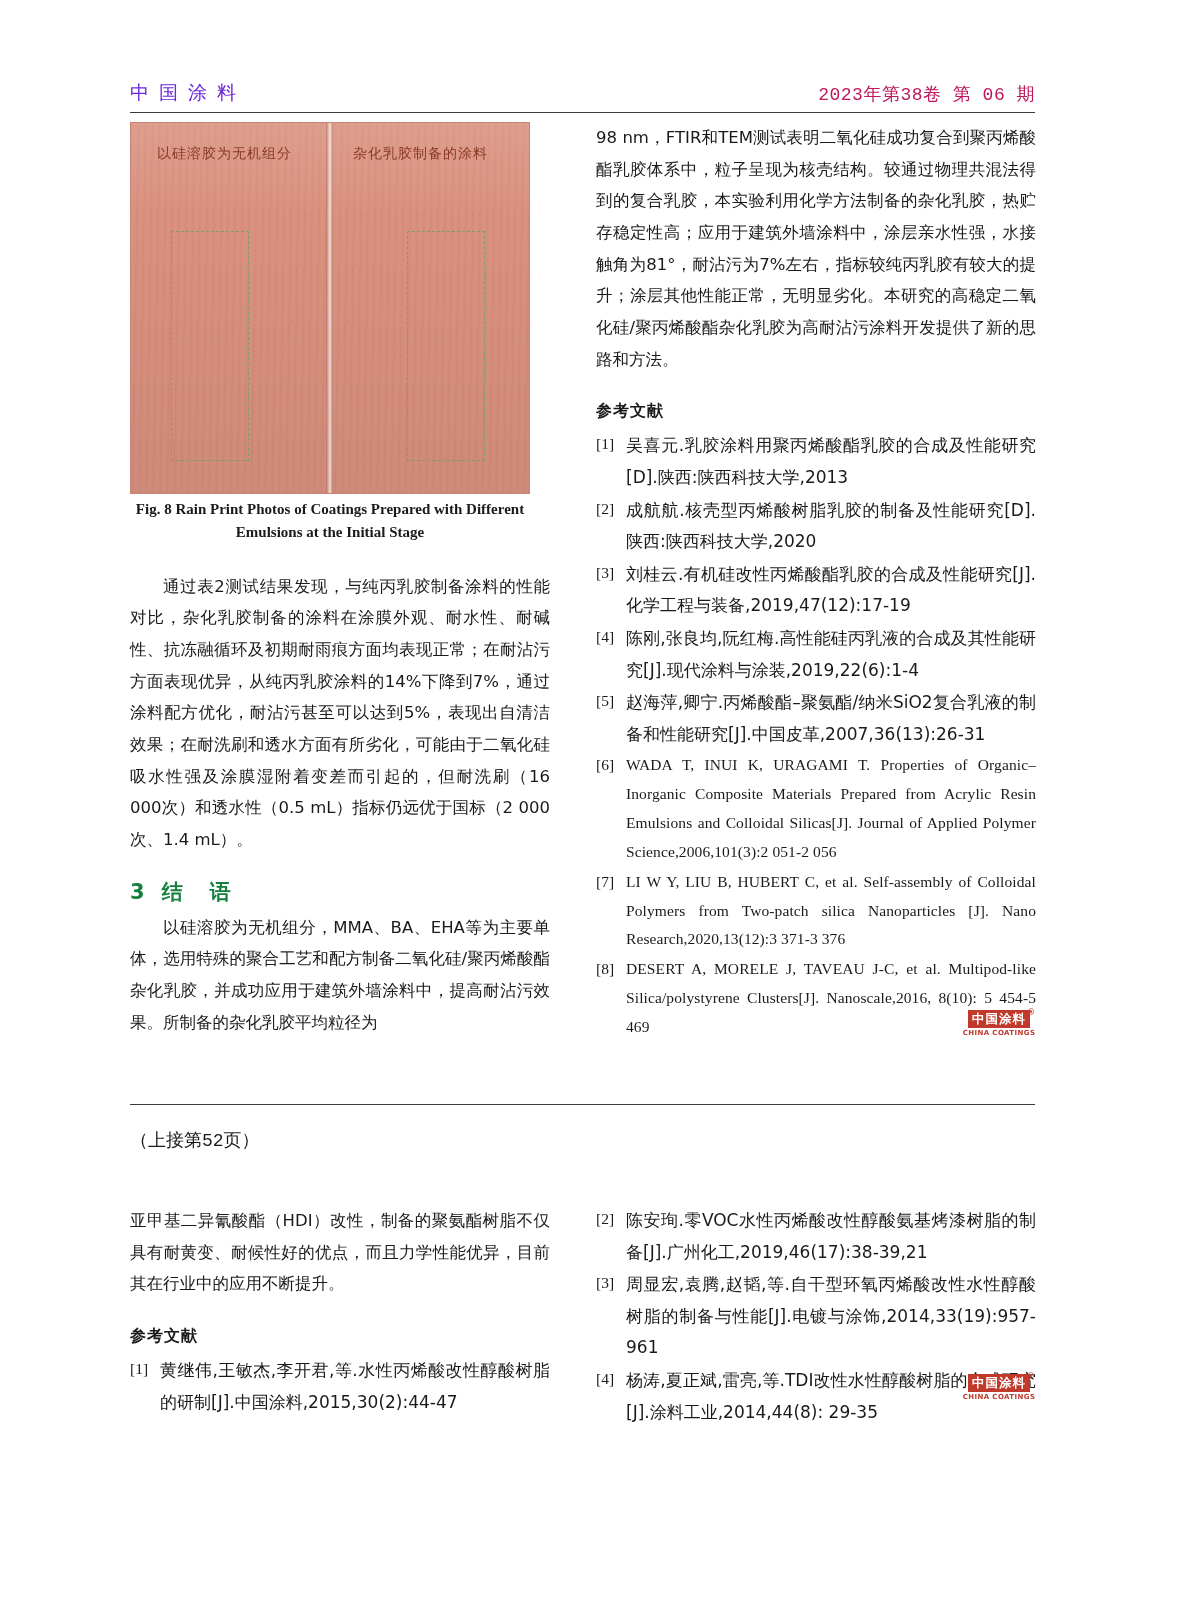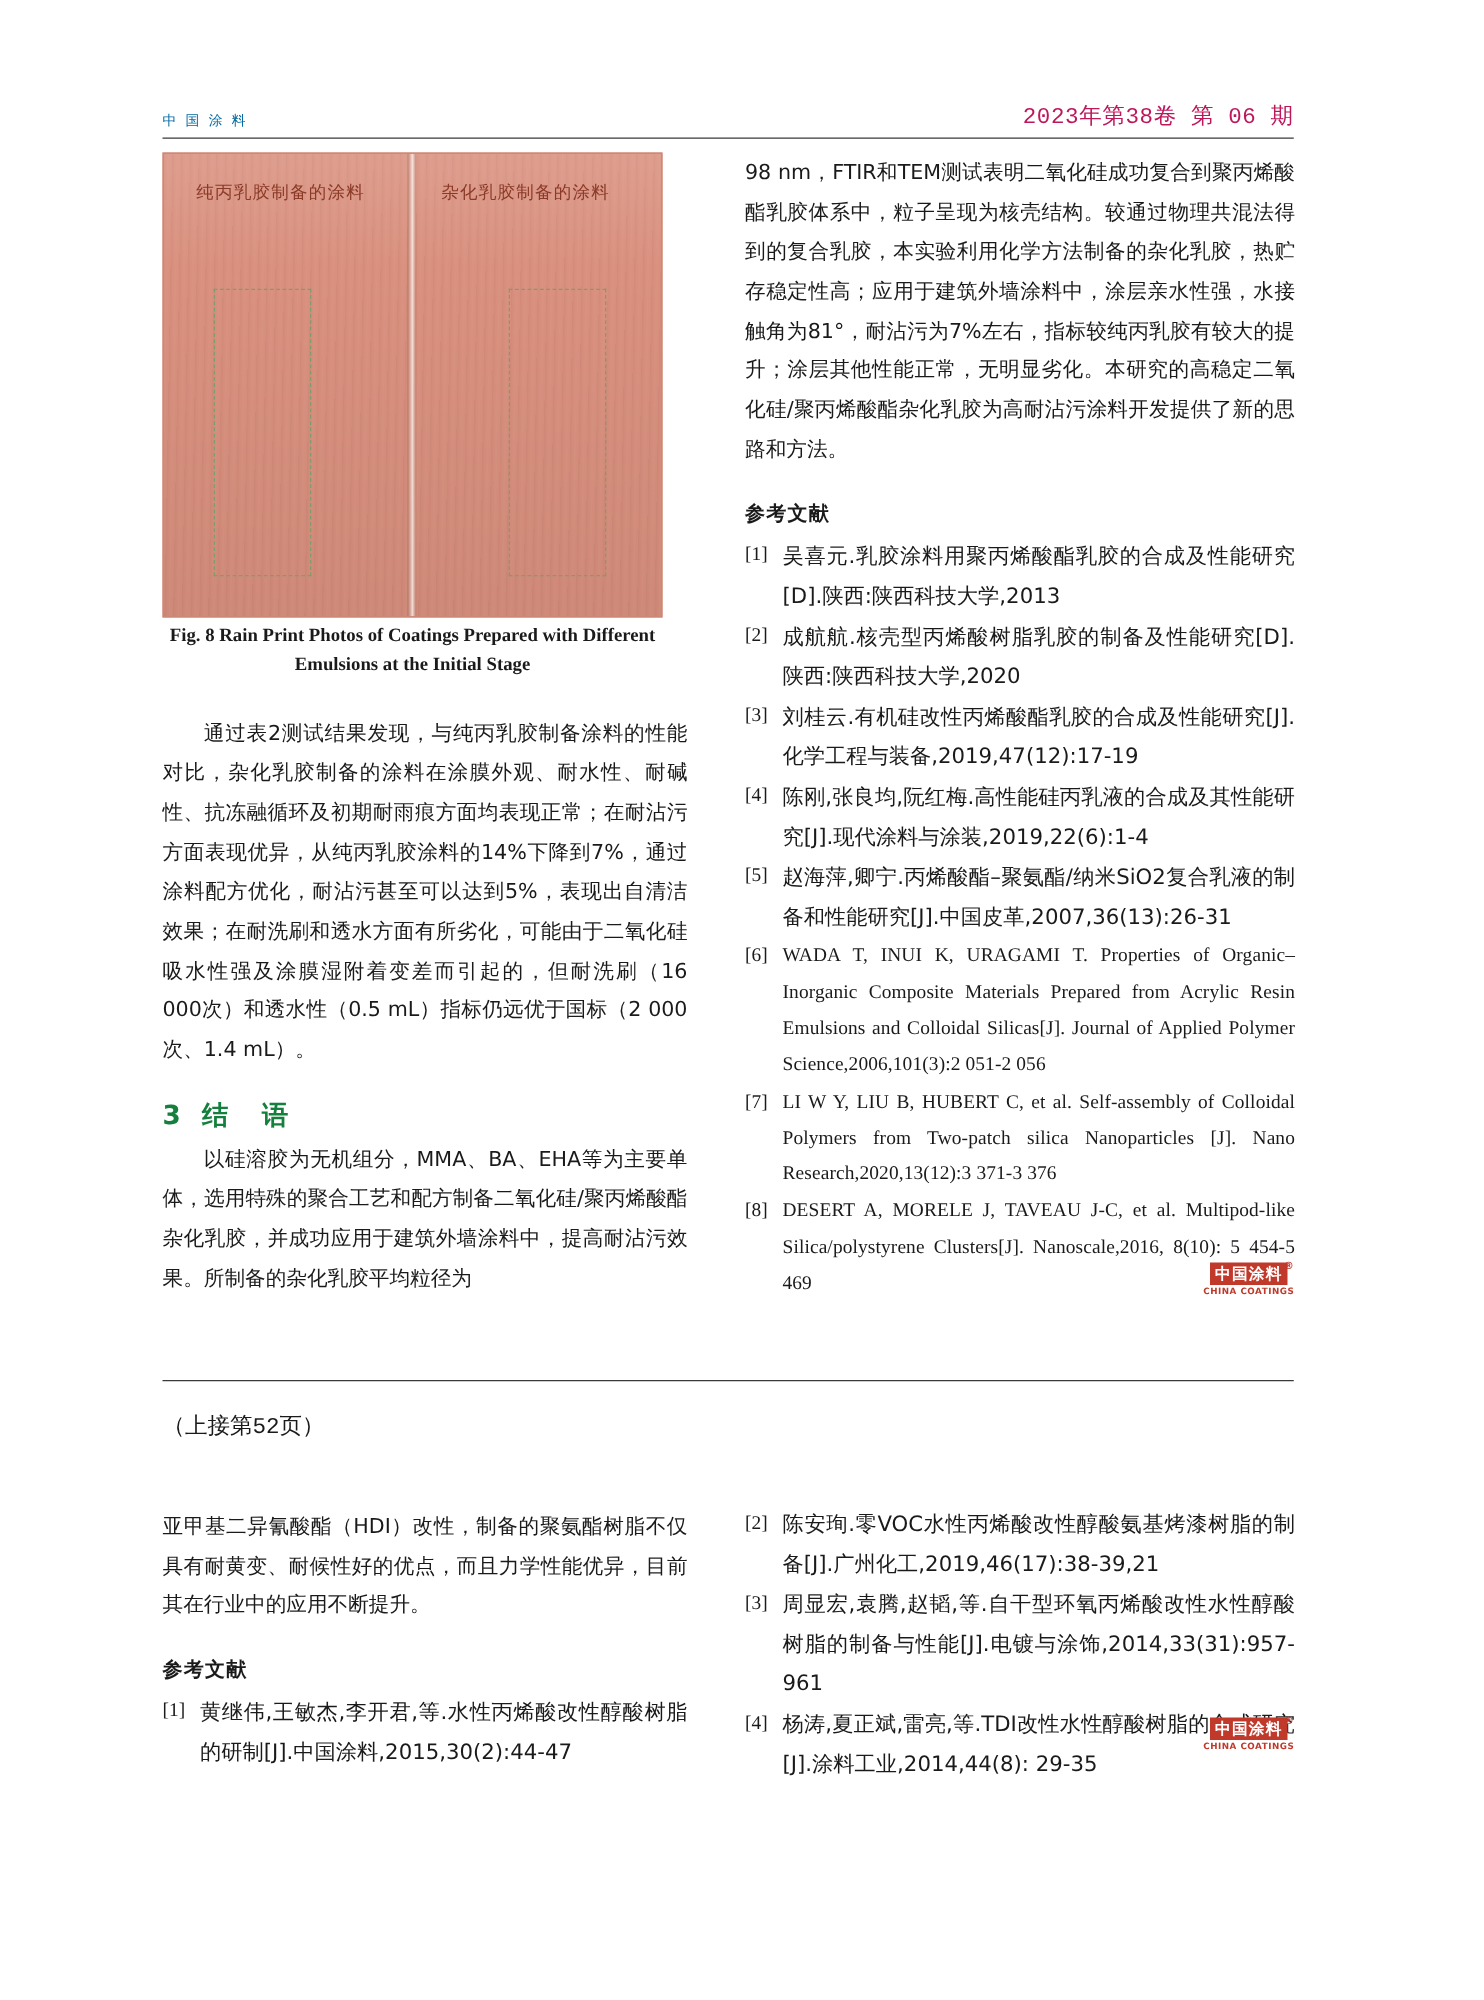--- a/index.html
+++ b/index.html
@@ -22,23 +22,23 @@
   
   .header {
     position: absolute;
     left: 130px; top: 80px; width: 905px;
     display: flex; align-items: flex-end; justify-content: space-between;
     padding-bottom: 6px;
     border-bottom: 1.5px solid #3a3a3a;
   }
   .header-left {
     font-family: "DejaVu Sans", sans-serif;
-    font-size: 11px;
+    font-size: 19px;
     letter-spacing: 2px;
-    color: #0369a1;
+    color: #6d28d9;
   }
   .header-right {
     font-family: Liberation Mono, monospace;
     font-size: 18px;
     color: #be185d;
     letter-spacing: .5px;
   }
 
   
   .col-left {
@@ -292,21 +292,21 @@
     <div class="header-right">2023年第38卷  第 06 期</div>
   </div>
 
   <div class="col-left">
 
     <div class="figure-box">
       <div class="fig-bg"></div>
       <div class="fig-bg2"></div>
       <div class="fig-vgrad"></div>
       <div class="fig-seam"></div>
-      <div class="fig-label left">纯丙乳胶制备的涂料</div>
+      <div class="fig-label left">以硅溶胶为无机组分</div>
       <div class="fig-label right">杂化乳胶制备的涂料</div>
       <div class="dashbox one"></div>
       <div class="dashbox two"></div>
     </div>
 
     <div class="fig-cap-en">Fig. 8    Rain Print Photos of Coatings Prepared with Different Emulsions at the Initial Stage</div>
 
     <div class="gap-26"></div>
 
     <p class="para">通过表2测试结果发现，与纯丙乳胶制备涂料的性能对比，杂化乳胶制备的涂料在涂膜外观、耐水性、耐碱性、抗冻融循环及初期耐雨痕方面均表现正常；在耐沾污方面表现优异，从纯丙乳胶涂料的14%下降到7%，通过涂料配方优化，耐沾污甚至可以达到5%，表现出自清洁效果；在耐洗刷和透水方面有所劣化，可能由于二氧化硅吸水性强及涂膜湿附着变差而引起的，但耐洗刷（16 000次）和透水性（0.5 mL）指标仍远优于国标（2 000次、1.4 mL）。</p>
@@ -383,21 +383,21 @@
   </div>
 
   <div class="low-right">
     <ul class="ref-list">
       <li class="ref-item">
         <span class="ref-num">[2]</span>
         <span class="ref-txt">陈安珣.零VOC水性丙烯酸改性醇酸氨基烤漆树脂的制备[J].广州化工,2019,46(17):38-39,21</span>
       </li>
       <li class="ref-item">
         <span class="ref-num">[3]</span>
-        <span class="ref-txt">周显宏,袁腾,赵韬,等.自干型环氧丙烯酸改性水性醇酸树脂的制备与性能[J].电镀与涂饰,2014,33(31):957-961</span>
+        <span class="ref-txt">周显宏,袁腾,赵韬,等.自干型环氧丙烯酸改性水性醇酸树脂的制备与性能[J].电镀与涂饰,2014,33(19):957-961</span>
       </li>
       <li class="ref-item">
         <span class="ref-num">[4]</span>
         <span class="ref-txt">杨涛,夏正斌,雷亮,等.TDI改性水性醇酸树脂的合成研究[J].涂料工业,2014,44(8): 29-35</span>
       </li>
     </ul>
   </div>
 
   <div class="logo logo-right-2">
     <div class="cn"><span>中国涂料</span><sup>®</sup></div>

